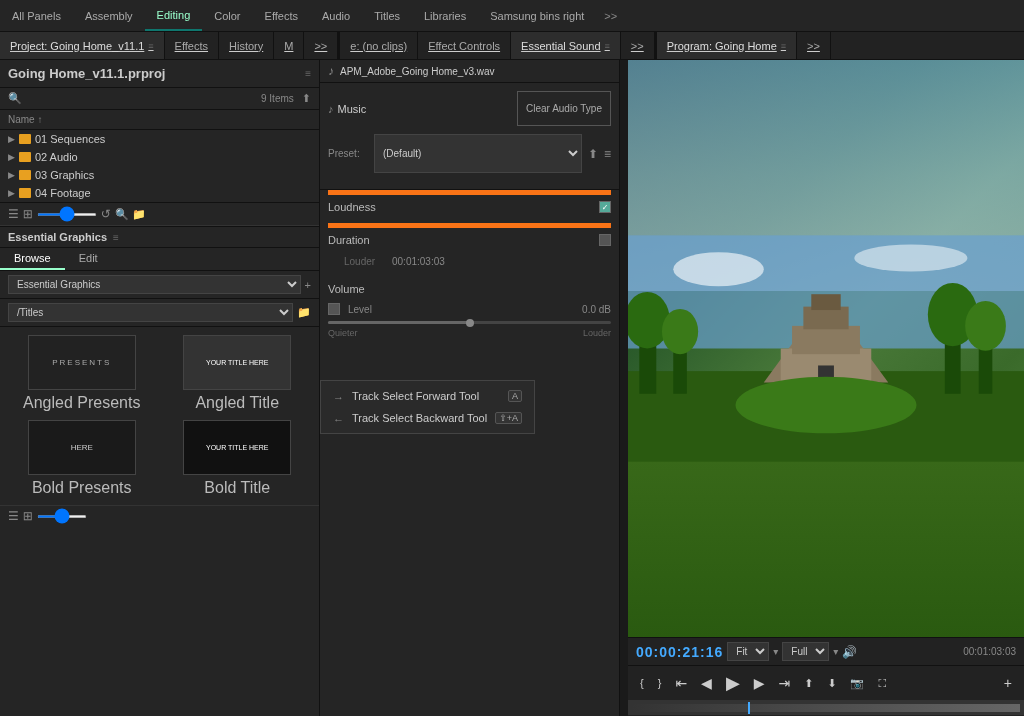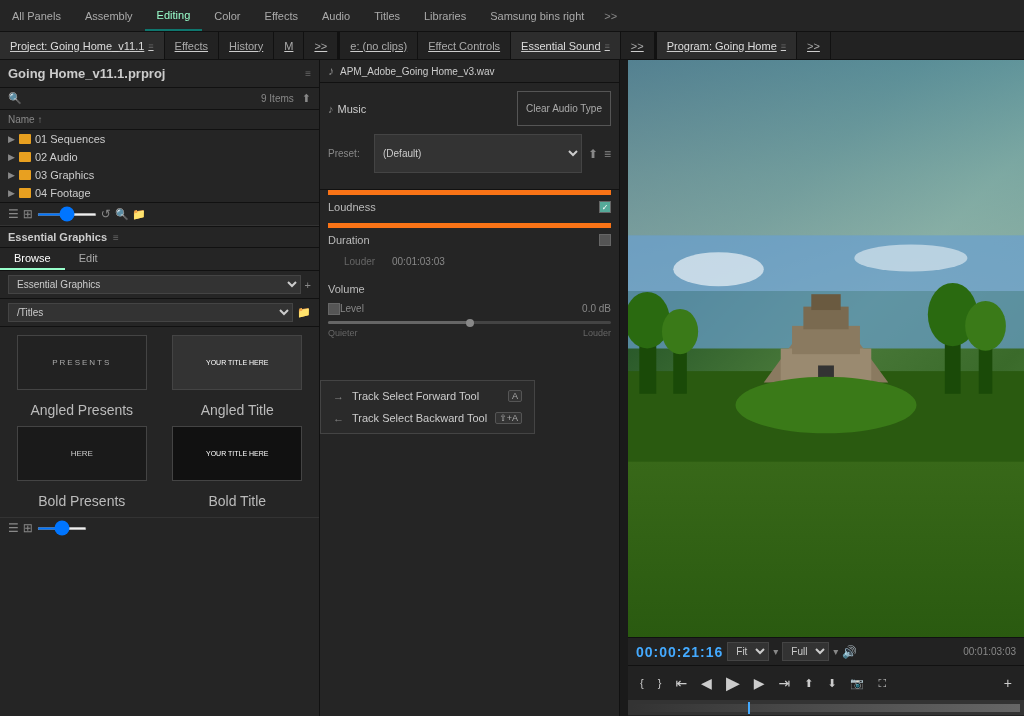--- a/index.html
+++ b/index.html
@@ -34,22 +34,22 @@
     .bottom-left { border-top: 1px solid #111; flex: 1; display: flex; flex-direction: column; min-height: 280px; }
     .eg-header { padding: 4px 8px; display: flex; align-items: center; gap: 6px; border-bottom: 1px solid #111; }
     .eg-title { color: #ccc; font-size: 11px; font-weight: bold; }
     .eg-tabs { display: flex; border-bottom: 1px solid #111; }
     .eg-tab { padding: 4px 14px; color: #aaa; cursor: pointer; font-size: 11px; }
     .eg-tab.active { color: #fff; border-bottom: 2px solid #9fc; }
     .eg-dropdown-row { padding: 4px 8px; display: flex; align-items: center; gap: 4px; border-bottom: 1px solid #111; }
     .eg-dropdown { background: #333; border: 1px solid #444; color: #ccc; padding: 2px 4px; font-size: 10px; flex: 1; }
     .eg-grid { display: grid; grid-template-columns: 1fr 1fr; gap: 8px; padding: 8px; overflow-y: auto; }
     .eg-item { display: flex; flex-direction: column; align-items: center; gap: 4px; cursor: pointer; }
-    .eg-thumb { width: 130px; height: 55px; background: #ef4444; border: 1px solid #444; display: flex; align-items: flex-start; justify-content: center; font-size: 10px; color: #888; position: relative; overflow: hidden; }
-    .eg-thumb-label { font-size: 14px; color: #bbb; text-align: left; margin-top: 8px; }
+    .eg-thumb { width: 108px; height: 55px; background: #ef4444; border: 1px solid #444; display: flex; align-items: flex-start; justify-content: center; font-size: 10px; color: #888; position: relative; overflow: hidden; }
+    .eg-thumb-label { font-size: 16px; color: #bbb; text-align: left; }
     
     
     .middle-panel { width: 300px; background: #252525; border-right: 1px solid #111; display: flex; flex-direction: column; }
     .middle-panel-header { display: flex; align-items: center; padding: 4px 8px; border-bottom: 1px solid #111; gap: 6px; }
     .file-name { color: #ccc; font-size: 10px; }
     .sound-section { padding: 8px; border-bottom: 1px solid #111; }
     .sound-type-row { display: flex; align-items: center; justify-content: space-between; margin-bottom: 8px; }
     .music-label { color: #ccc; display: flex; align-items: center; gap: 4px; }
     .clear-btn { background: transparent; border: 1px solid #555; color: #aaa; padding: 11px 8px; font-size: 10px; cursor: pointer; }
     .preset-row { display: flex; align-items: center; gap: 6px; margin-bottom: 8px; }
@@ -58,21 +58,21 @@
     .checkbox-row { display: flex; align-items: center; justify-content: space-between; padding: 6px 0; border-top: 5px solid #f97316; }
     .checkbox-label { color: #bbb; font-size: 11px; }
     .cb { width: 12px; height: 12px; background: #555; border: 1px solid #666; display: flex; align-items: center; justify-content: center; }
     .cb.checked { background: #5a9; }
     .cb.checked::after { content: '✓'; color: #fff; font-size: 8px; }
     .target-row { display: flex; align-items: center; gap: 8px; padding: 4px 0 4px 16px; }
     .target-label { color: #666; font-size: 10px; width: 40px; }
     .target-value { color: #888; font-size: 10px; }
     .volume-section { padding: 8px; }
     .volume-label { color: #bbb; font-size: 11px; margin-bottom: 8px; }
-    .level-row { display: flex; }
+    .level-row { display: flex; align-items: center; gap: 8px; }
     .level-cb { width: 12px; height: 12px; background: #555; border: 1px solid #666; }
     .level-label { color: #888; font-size: 10px; flex: 1; }
     .level-value { color: #888; font-size: 10px; width: 40px; text-align: right; }
     .slider-track { width: 100%; height: 3px; background: #444; margin-top: 6px; position: relative; border-radius: 2px; }
     .slider-fill { height: 100%; background: #666; width: 50%; border-radius: 2px; }
     .slider-thumb { width: 8px; height: 8px; background: #888; border-radius: 50%; position: absolute; top: -2.5px; left: 50%; transform: translateX(-50%); }
     .slider-labels { display: flex; justify-content: space-between; margin-top: 4px; }
     .slider-end-label { color: #666; font-size: 9px; }
     
     

